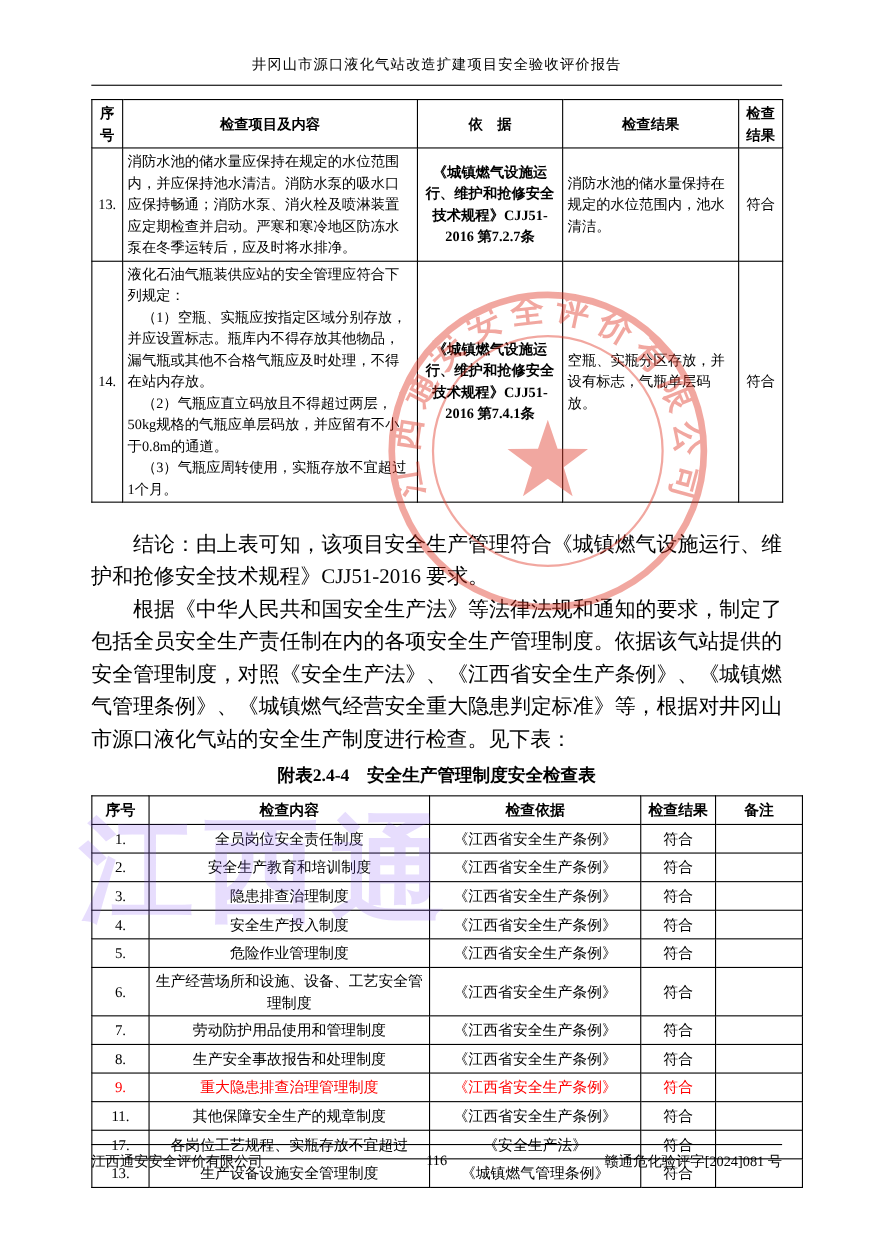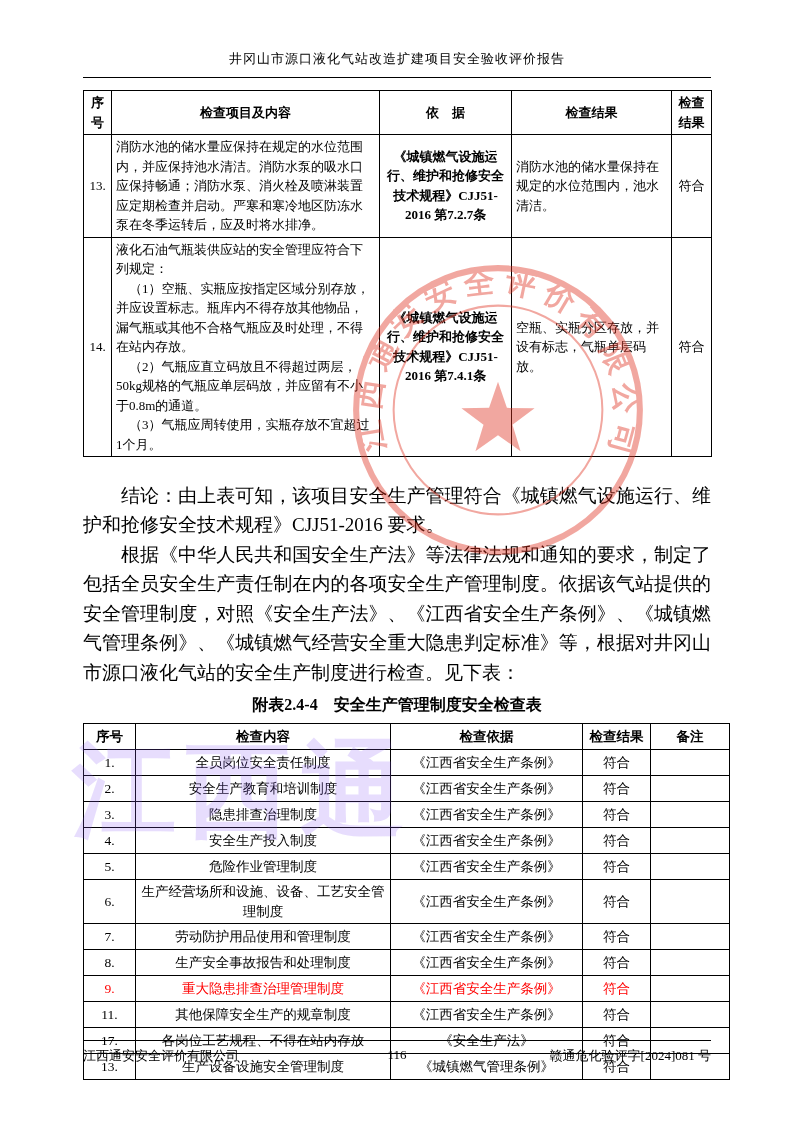--- a/index.html
+++ b/index.html
@@ -231,21 +231,21 @@
         <div class="tr">
           <div class="td t2c1">11.</div>
           <div class="td t2c2">其他保障安全生产的规章制度</div>
           <div class="td t2c3">《江西省安全生产条例》</div>
           <div class="td t2c4">符合</div>
           <div class="td t2c5"></div>
         </div>
 
         <div class="tr">
           <div class="td t2c1">17.</div>
-          <div class="td t2c2">各岗位工艺规程、不得在站内存放</div>
+          <div class="td t2c2">各岗位工艺规程、实瓶存放不宜超过</div>
           <div class="td t2c3">《安全生产法》</div>
           <div class="td t2c4">符合</div>
           <div class="td t2c5"></div>
         </div>
 
         <div class="tr">
           <div class="td t2c1">13.</div>
           <div class="td t2c2">生产设备设施安全管理制度</div>
           <div class="td t2c3">《城镇燃气管理条例》</div>
           <div class="td t2c4">符合</div>

